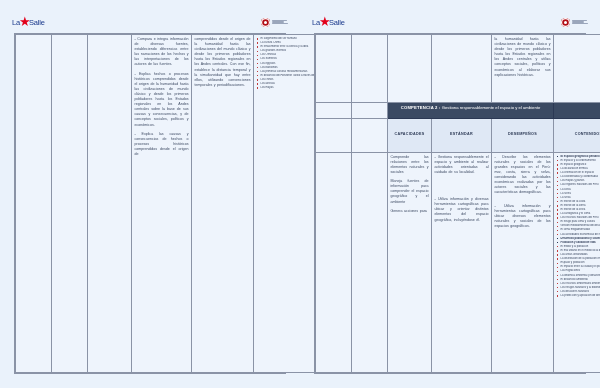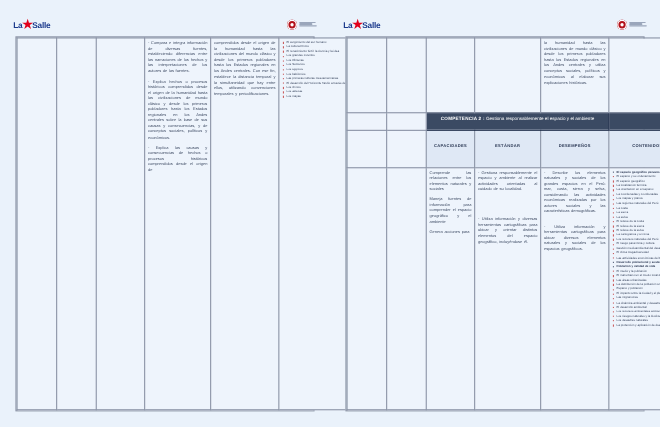--- a/index.html
+++ b/index.html
@@ -12,21 +12,21 @@
   .page{position:relative;width:300px;height:388px;box-sizing:border-box;}
 
   
   .page-header{
     position:absolute;top:13px;left:0;width:300px;height:18px;
     display:flex;align-items:center;justify-content:space-between;
     padding:0 12px;box-sizing:border-box;
   }
   .logo{display:flex;align-items:center;gap:0px;position:relative;}
   .logo-text{
-    font-size:7.5px;font-weight:bold;color:#1b3a8c;letter-spacing:-0.2px;
+    font-size:7.5px;font-weight:normal;color:#1b3a8c;letter-spacing:-0.2px;
     line-height:9px;
   }
   .logo-star{
     position:relative;width:11px;height:11px;margin:0 -1px;
     color:#e2001a;font-size:13px;line-height:10px;text-align:center;
   }
   .seal{
     display:flex;align-items:center;gap:2px;
   }
   .seal-mark{

